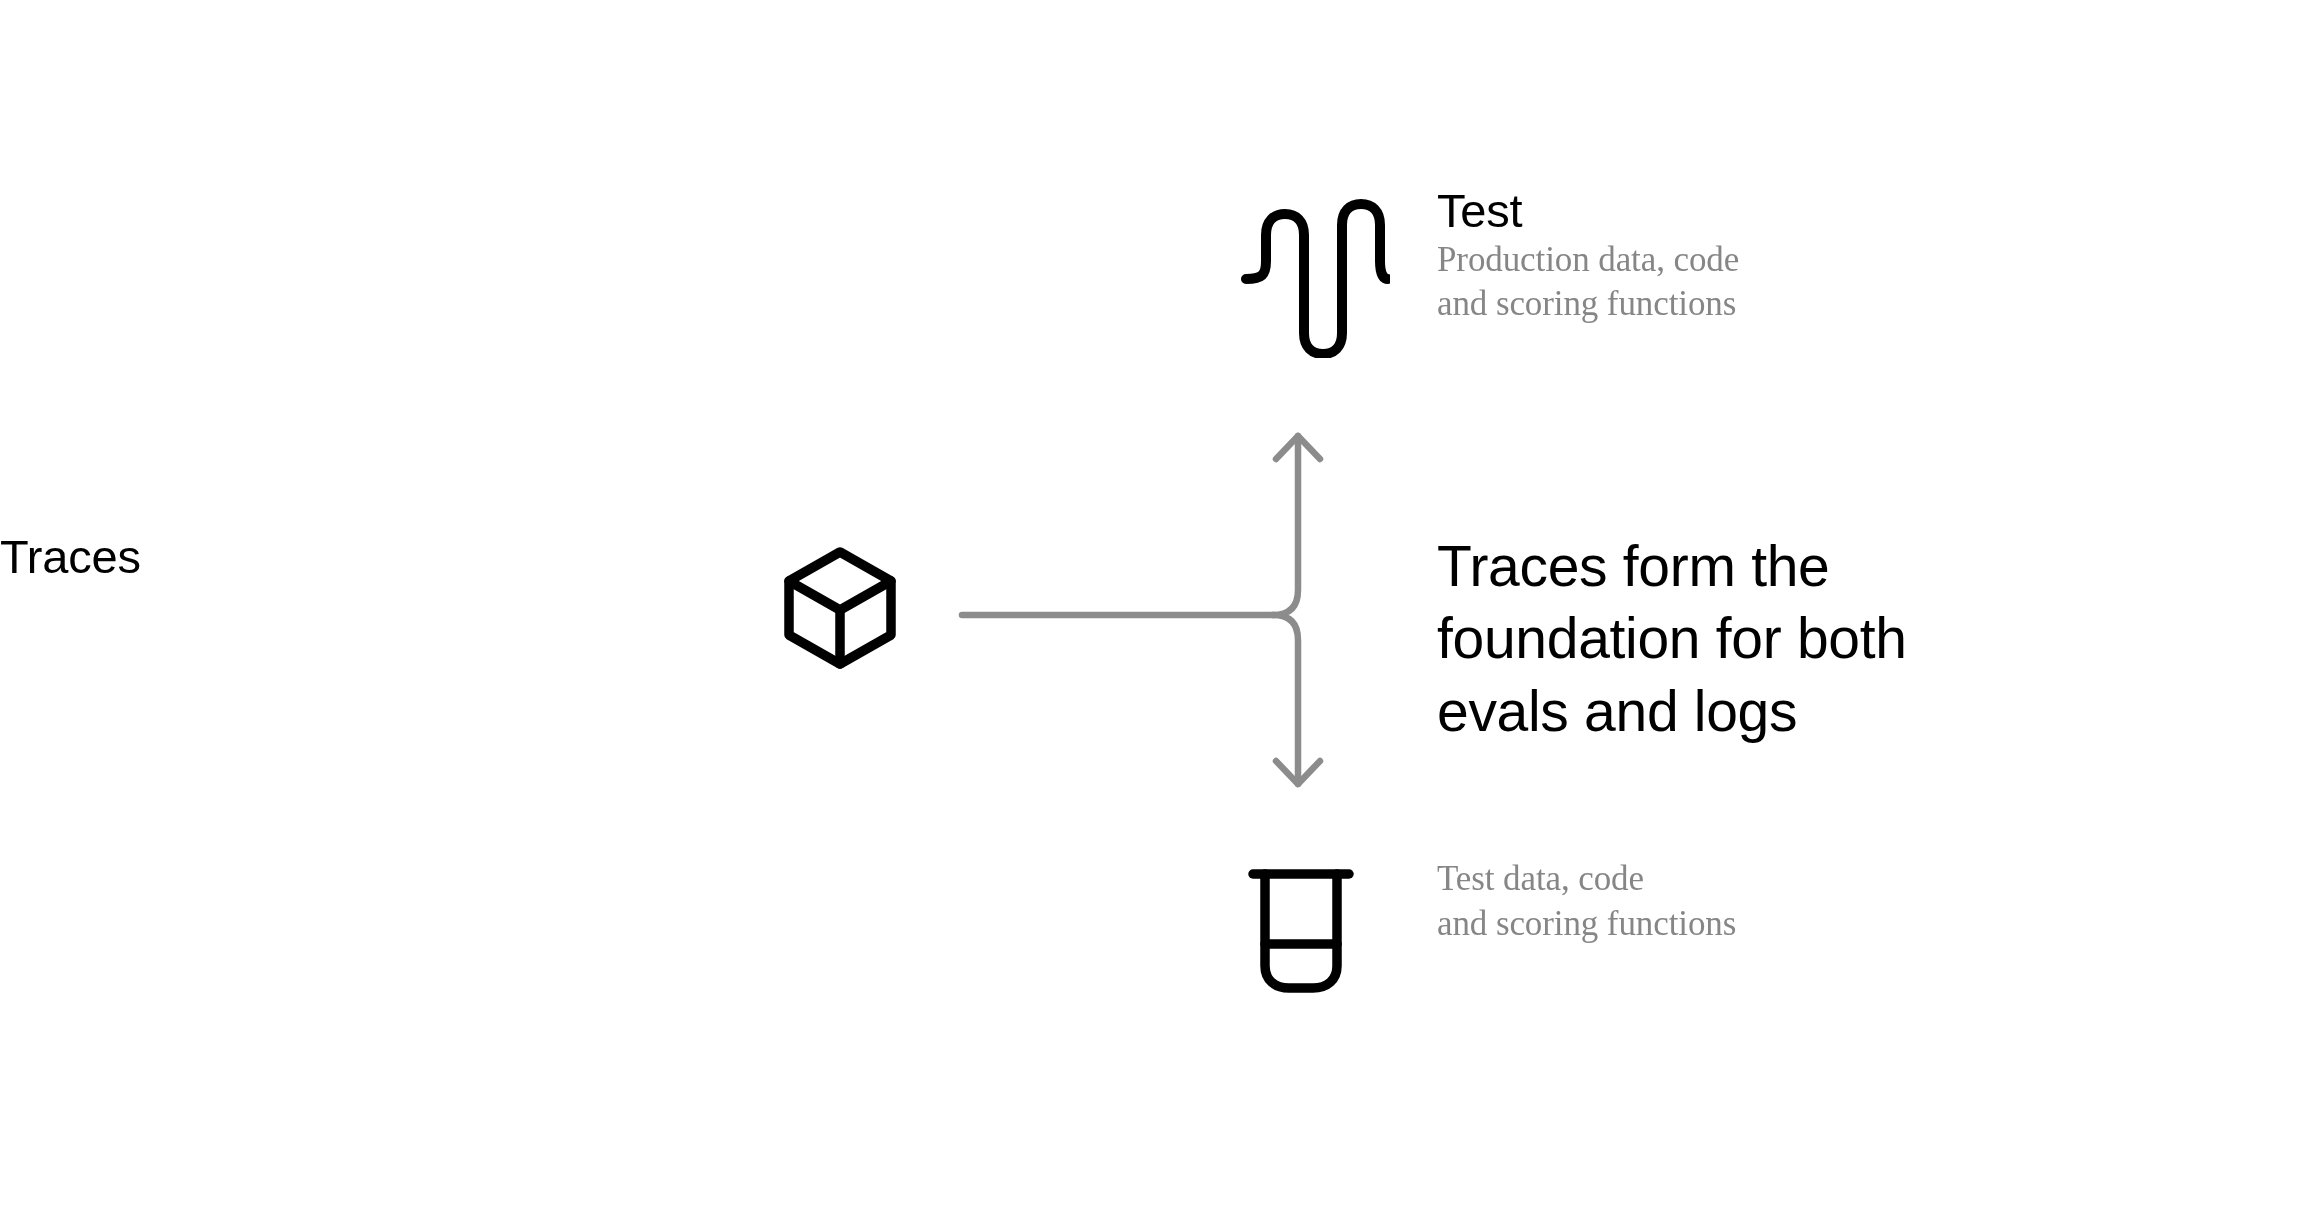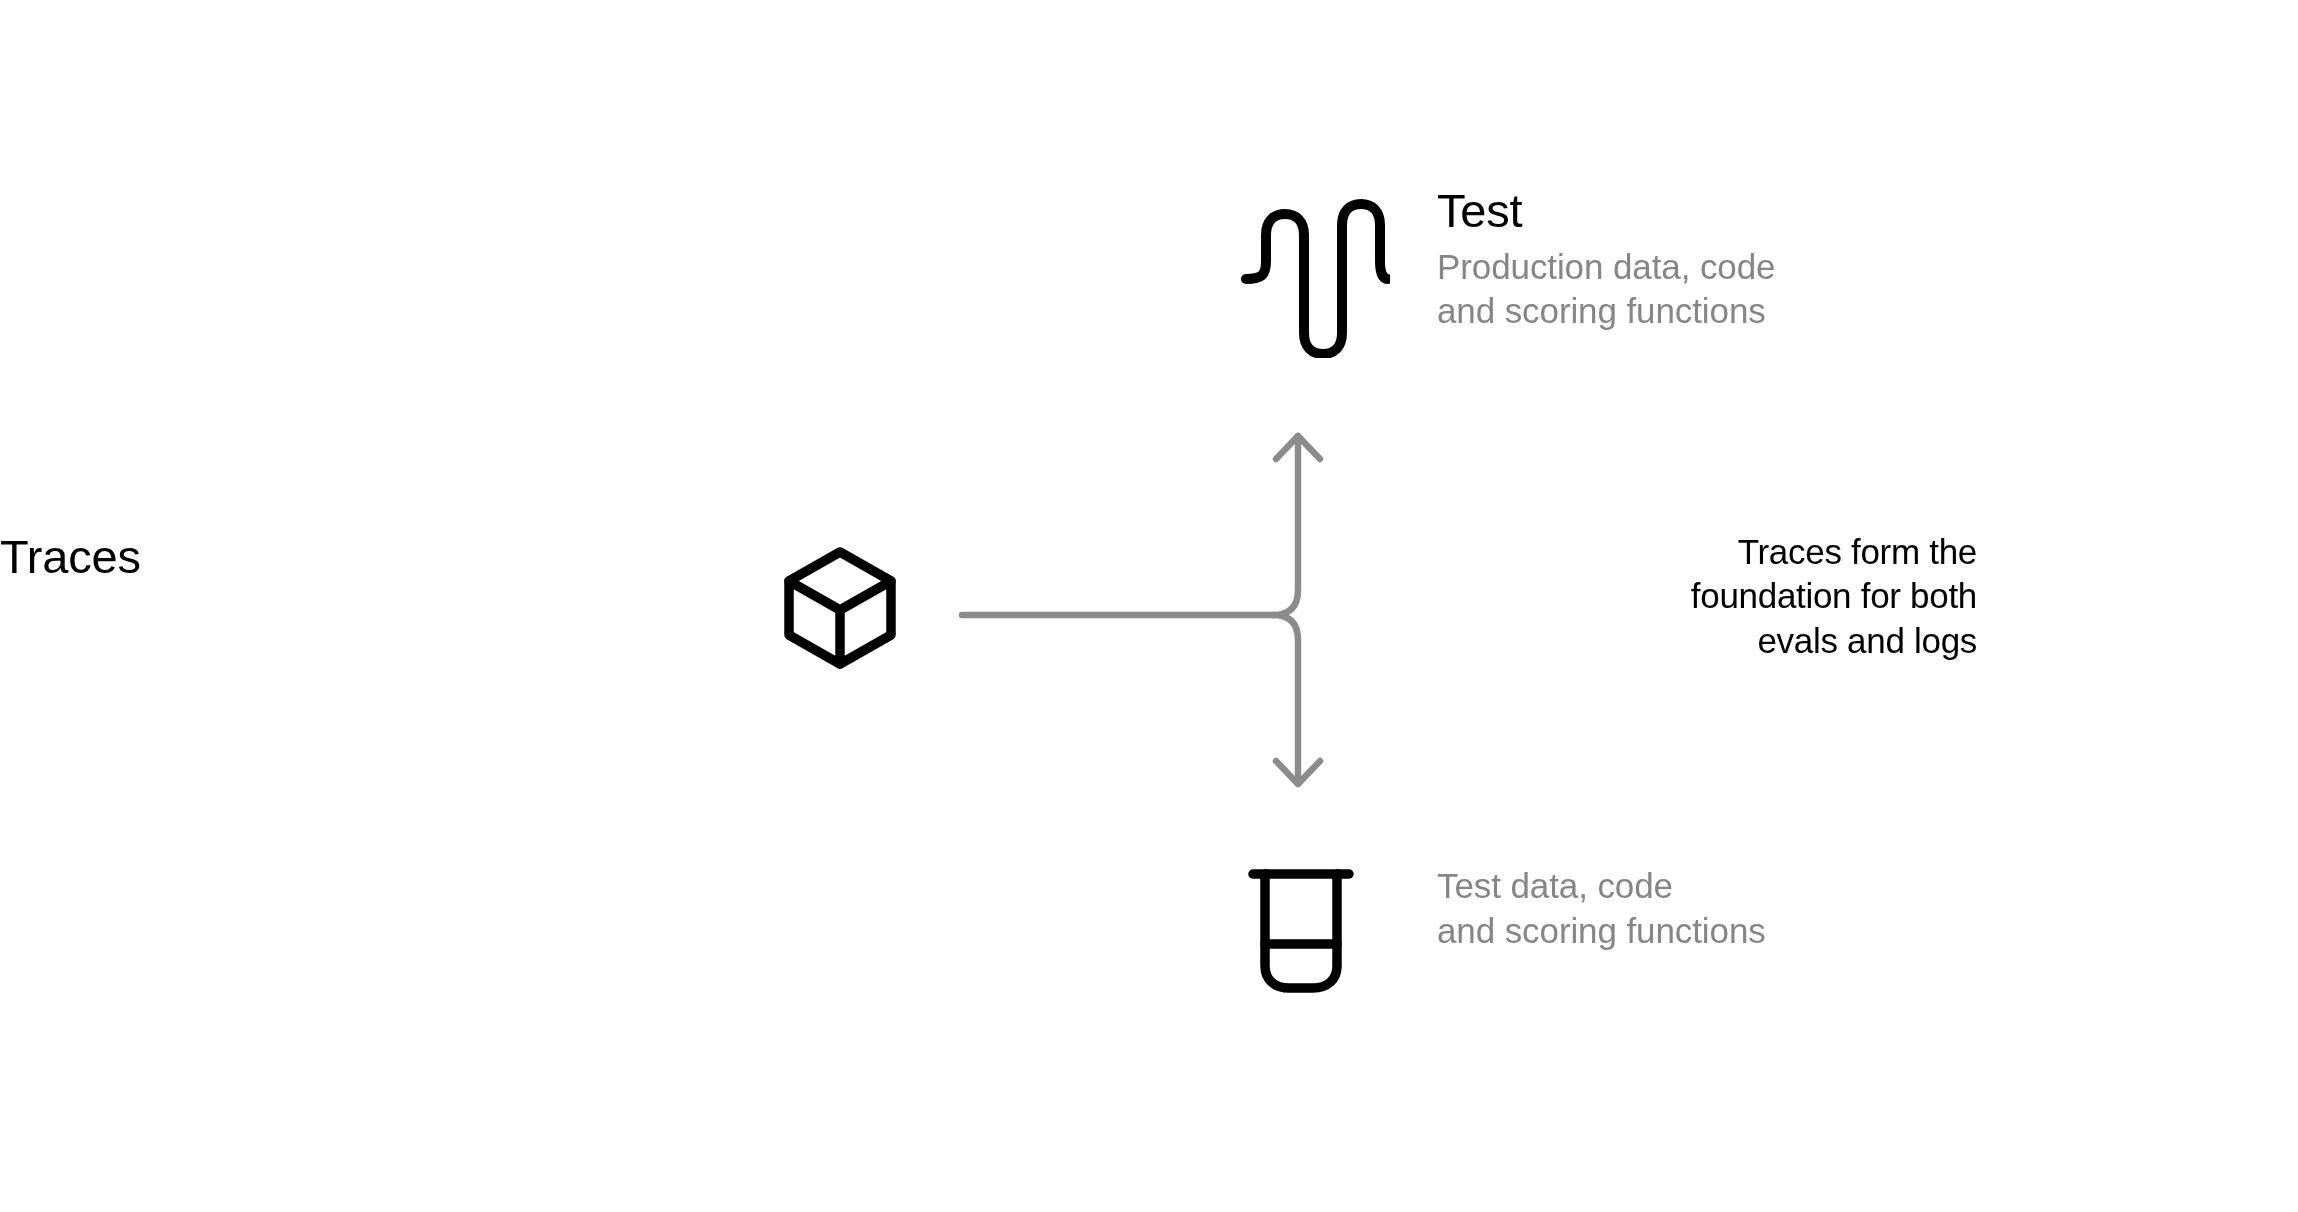--- a/index.html
+++ b/index.html
@@ -36,31 +36,31 @@
     letter-spacing: -0.2px;
     white-space: nowrap;
   }
   .subtitle {
     font-size: 35px;
     line-height: 1.28;
     font-weight: 400;
     color: #868686;
     letter-spacing: -0.1px;
     white-space: pre-line;
-    margin-top: 7px;
+    margin-top: 0;
+    font-family: Liberation Serif, serif;
   }
   .statement {
     position: absolute;
-    font-size: 35px;
+    font-size: 57px;
     line-height: 1.27;
     font-weight: 400;
     color: #000000;
     letter-spacing: -0.3px;
     white-space: pre-line;
-    text-align: right;
   }
   
   #traces-text {
     left: 0px;
     top: 531px;
     width: 728px;
     padding-right: 0px;
   }
   #traces-icon {
     left: 770px;

